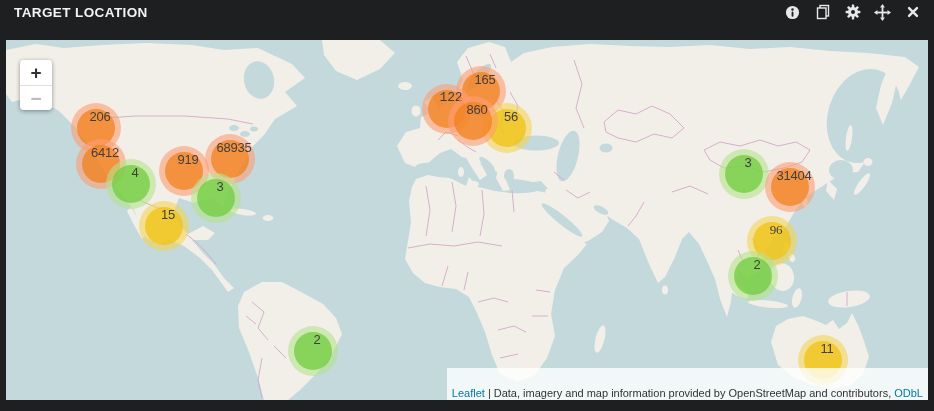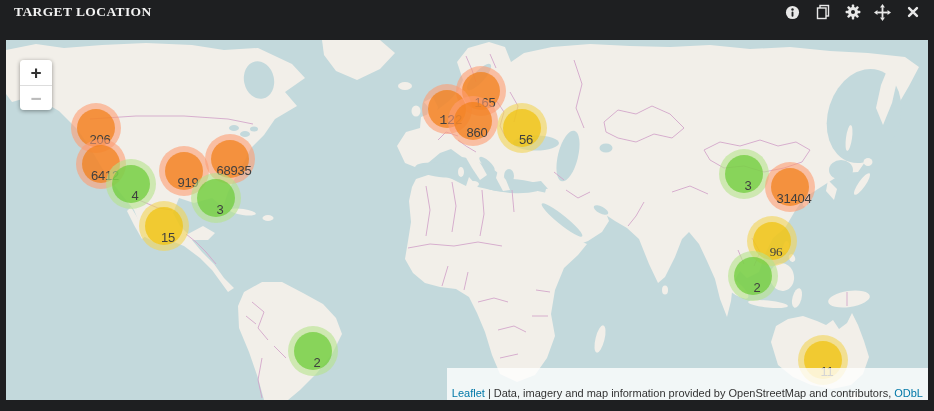--- a/index.html
+++ b/index.html
@@ -1,29 +1,29 @@
 <!DOCTYPE html>
 <html><head>
 <meta charset="utf-8">
 <style>
   html,body{margin:0;padding:0;background:#0e0e0e;}
   *{box-sizing:border-box;}
   .widget{position:relative;width:934px;height:411px;background:#1e1f21;font-family:"Liberation Sans",sans-serif;overflow:hidden;}
   
-  .header{position:absolute;left:0;top:0;width:100%;height:40px;display:flex;align-items:center;padding:0 10px 16px 14px;font-family:Liberation Serif, serif;}
+  .header{position:absolute;left:0;top:0;width:100%;height:40px;display:flex;align-items:center;padding:0 10px 16px 14px;}
   .title{color:#f2f2f2;font-size:13.5px;font-weight:bold;letter-spacing:.4px;}
   .toolbar{margin-left:auto;display:flex;align-items:center;gap:7px;}
   .tbtn{width:23px;height:23px;display:flex;align-items:center;justify-content:center;cursor:pointer;border-radius:2px;}
   
   .map{position:absolute;left:6px;top:40px;width:922px;height:360px;background:#c3d9dc;overflow:hidden;cursor:grab;}
   .map svg.world{position:absolute;left:0;top:0;display:block;}
   
   .cluster-layer{position:absolute;left:0;top:0;width:100%;height:100%;}
   .cluster{position:absolute;width:50px;height:50px;border-radius:50%;cursor:pointer;}
-  .cluster-inner{position:absolute;left:6px;top:6px;width:38px;height:38px;border-radius:50%;display:flex;align-items:flex-end;justify-content:center;padding-left:8px;}
+  .cluster-inner{position:absolute;left:6px;top:6px;width:38px;height:38px;border-radius:50%;display:flex;align-items:flex-start;justify-content:center;padding-left:8px;}
   .cluster-inner span{font-size:13px;color:#3f3f3f;letter-spacing:-0.2px;}
   
   .zoomctl{position:absolute;left:14px;top:20px;width:32px;border-radius:4px;box-shadow:0 1px 4px rgba(0,0,0,.4);overflow:hidden;}
   .zbtn{display:block;width:32px;height:25px;background:#fff;text-align:center;line-height:25px;font-size:19px;font-weight:bold;color:#333;cursor:pointer;text-decoration:none;user-select:none;}
   .zbtn.zout{border-top:1px solid #ddd;color:#bbb;cursor:default;}
   
   .attribution{position:absolute;right:0;bottom:0;height:18px;line-height:18px;background:rgba(255,255,255,.78);padding:16px 5px;font-size:11px;color:#333;white-space:nowrap;}
   .attribution a{color:#0078a8;text-decoration:none;cursor:pointer;}
   .attribution .sep{margin:0 3px;color:#333;}
 </style>
@@ -205,21 +205,21 @@
         <div class="cluster" style="left: 450px; top: 26px; background: rgba(253, 156, 115, 0.6);">
           <div class="cluster-inner" style="background: rgba(241, 128, 23, 0.72);">
             <span>165</span>
           </div>
         </div>
         <div class="cluster" style="left: 416px; top: 44px; background: rgba(253, 156, 115, 0.6);">
           <div class="cluster-inner" style="background: rgba(241, 128, 23, 0.72); font-family: Liberation Mono, monospace;">
             <span>122</span>
           </div>
         </div>
-        <div class="cluster" style="left: 491px; top: 63px; background: rgba(241, 211, 87, 0.6);">
+        <div class="cluster" style="left: 476px; top: 63px; background: rgba(241, 211, 87, 0.6);">
           <div class="cluster-inner" style="background: rgba(240, 194, 12, 0.72);">
             <span>56</span>
           </div>
         </div>
         <div class="cluster" style="left: 442px; top: 56px; background: rgba(253, 156, 115, 0.6);">
           <div class="cluster-inner" style="background: rgba(241, 128, 23, 0.72);">
             <span>860</span>
           </div>
         </div>
         <div class="cluster" style="left: 713px; top: 109px; background: rgba(181, 226, 140, 0.6);">

